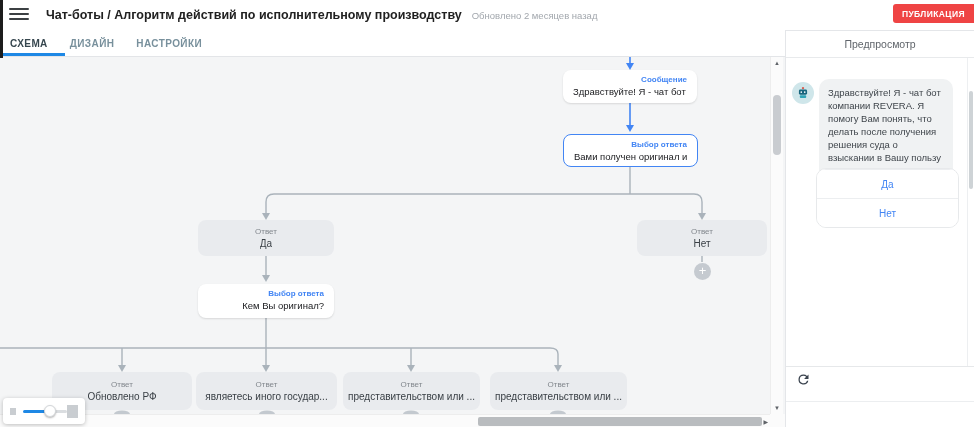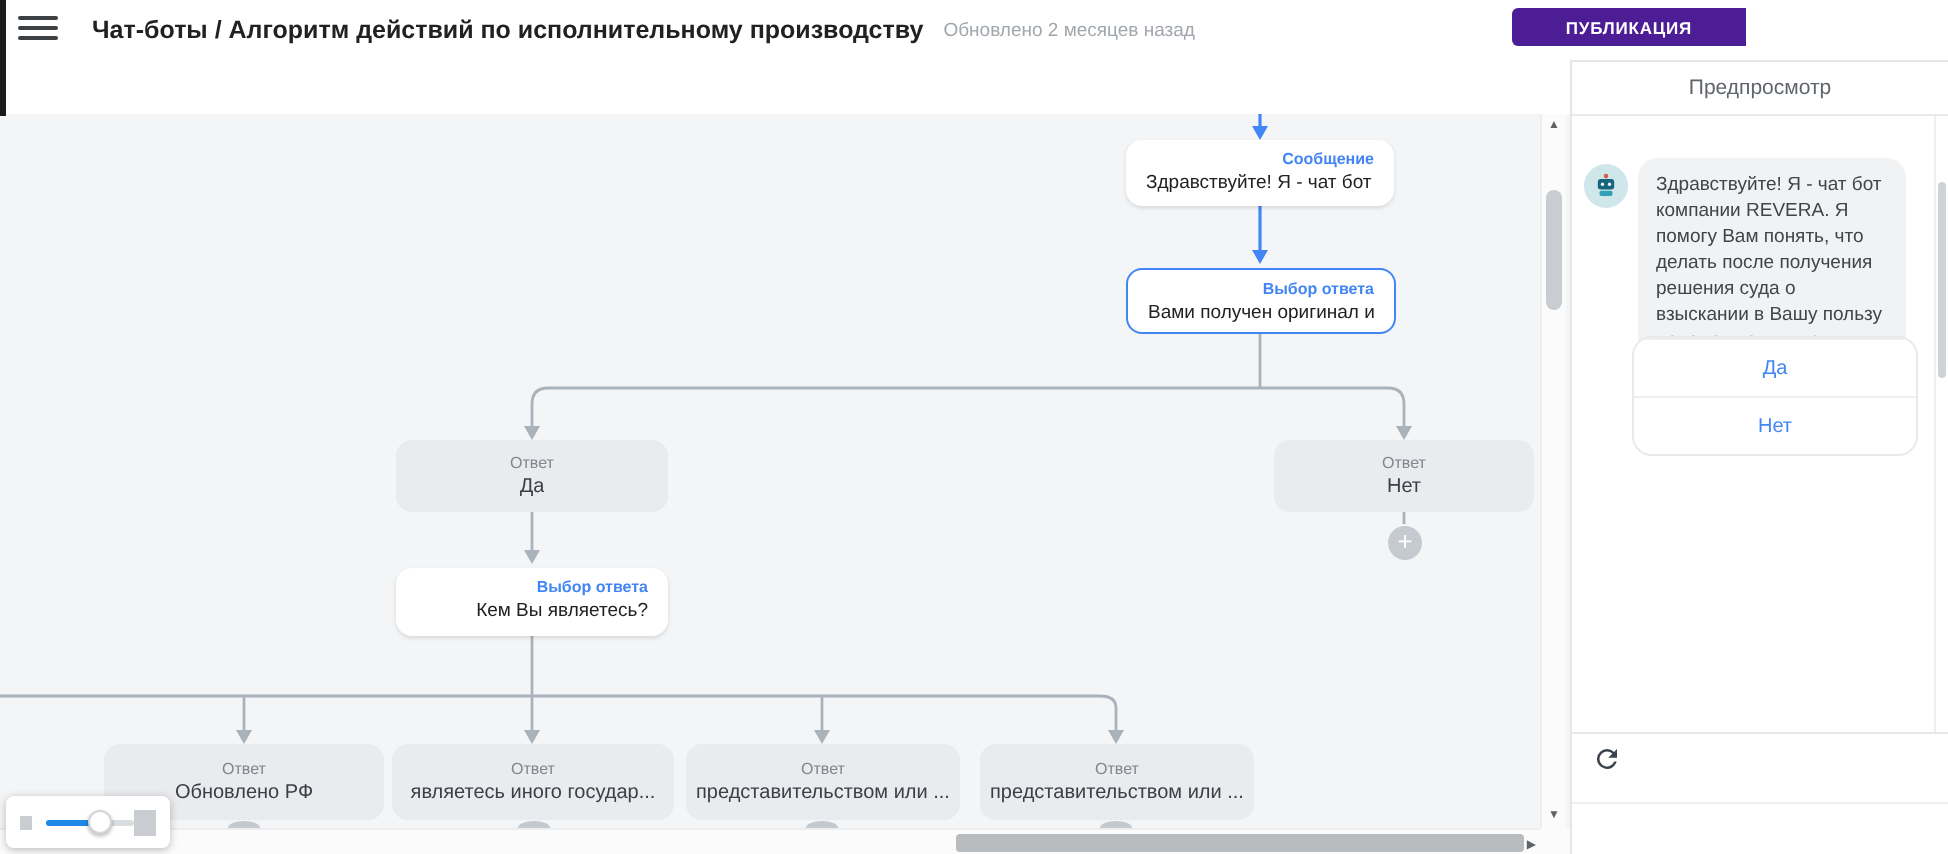--- a/index.html
+++ b/index.html
@@ -3,30 +3,30 @@
 <meta charset="utf-8">
 <style>
   * { box-sizing: border-box; margin: 0; padding: 0; }
   html,body { background:#fff; }
   .app {
     position: relative; width: 974px; height: 427px; overflow: hidden;
     background: #fff; font-family: "Liberation Sans", sans-serif;
   }
 
   
-  .app-header { position:absolute; left:0; top:0; width:873px; height:30px; background:#fff; z-index:30; }
+  .app-header { position:absolute; left:0; top:0; width:974px; height:30px; background:#fff; z-index:30; }
   .edge-bar { position:absolute; left:0; top:0; width:3px; height:58px; background:#1c1c1c; z-index:60; }
   .hamburger { position:absolute; left:9px; top:8px; width:20px; height:14px; cursor:pointer; }
   .hamburger span { display:block; height:2px; background:#3c4043; margin-bottom:3px; border-radius:1px; }
   .title-wrap { position:absolute; left:46px; top:0; height:30px; display:flex; align-items:center; white-space:nowrap; }
   .page-title { font-size:12.5px; font-weight:bold; color:#212121; }
   .updated { font-size:9.5px; color:#a2a7ad; margin-left:10px; }
   .publish-btn {
-    position:absolute; right:0; top:4px; height:19px; padding:0 27px;
-    background:#4c1d95; color:#fff; border:none; border-radius:3px 0 0 3px;
+    position:absolute; right:0; top:4px; height:19px; padding:0 9px;
+    background:#ef4444; color:#fff; border:none; border-radius:3px 0 0 3px;
     font-family:"Liberation Sans",sans-serif; font-size:8.5px; font-weight:bold; letter-spacing:.4px; cursor:pointer;
   }
 
   
   .tabbar { position:absolute; left:0; top:30px; width:785px; height:27px; background:#fff; border-bottom:1px solid #e3e5e8; z-index:25; }
   .tabs { display:flex; height:100%; align-items:center; padding-left:10px; }
   .tab { font-size:10px; font-weight:bold; letter-spacing:.4px; color:#78909c; margin-right:22px; cursor:pointer; }
   .tab.active { color:#37474f; }
   .tab-underline { position:absolute; left:3px; bottom:0; width:62px; height:3px; background:#1e88e5; }
 
@@ -107,20 +107,28 @@
         <span></span>
       </div>
     <div class="title-wrap">
       <span class="page-title">Чат-боты / Алгоритм действий по исполнительному производству</span>
       <span class="updated">Обновлено 2 месяцев назад</span>
     </div>
     <button class="publish-btn">ПУБЛИКАЦИЯ</button>
   </div>
   <div class="edge-bar"></div>
 
+  <div class="tabbar">
+    <div class="tabs">
+      <span class="tab active">СХЕМА</span>
+      <span class="tab">ДИЗАЙН</span>
+      <span class="tab">НАСТРОЙКИ</span>
+    </div>
+    <div class="tab-underline"></div>
+  </div>
 
   <div class="canvas">
 
     <svg class="connectors" width="785" height="370">
 
       <g stroke="#aab3bb" stroke-width="1.4" fill="none">
         <path d="M630 110 V137"></path>
         <path d="M266 157 V145 Q266 137 274 137 H694 Q702 137 702 145 V157"></path>
         <path d="M266 199 V218"></path>
         <path d="M266 261 V308"></path>
@@ -174,21 +182,21 @@
 
     <div class="node gray" id="node-no">
       <div class="ntype">Ответ</div>
       <div class="ntext">Нет</div>
     </div>
 
     <div class="plus-btn">+</div>
 
     <div class="node white" id="node-choice2">
       <div class="ntype">Выбор ответа</div>
-      <div class="ntext">Кем Вы являетесь?</div>
+      <div class="ntext">Кем Вы оригинал?</div>
     </div>
 
     <div class="node gray" id="node-a1">
       <div class="ntype">Ответ</div>
       <div class="ntext">Обновлено РФ</div>
     </div>
 
     <div class="node gray" id="node-a2">
       <div class="ntype">Ответ</div>
       <div class="ntext">являетесь иного государ...</div>

